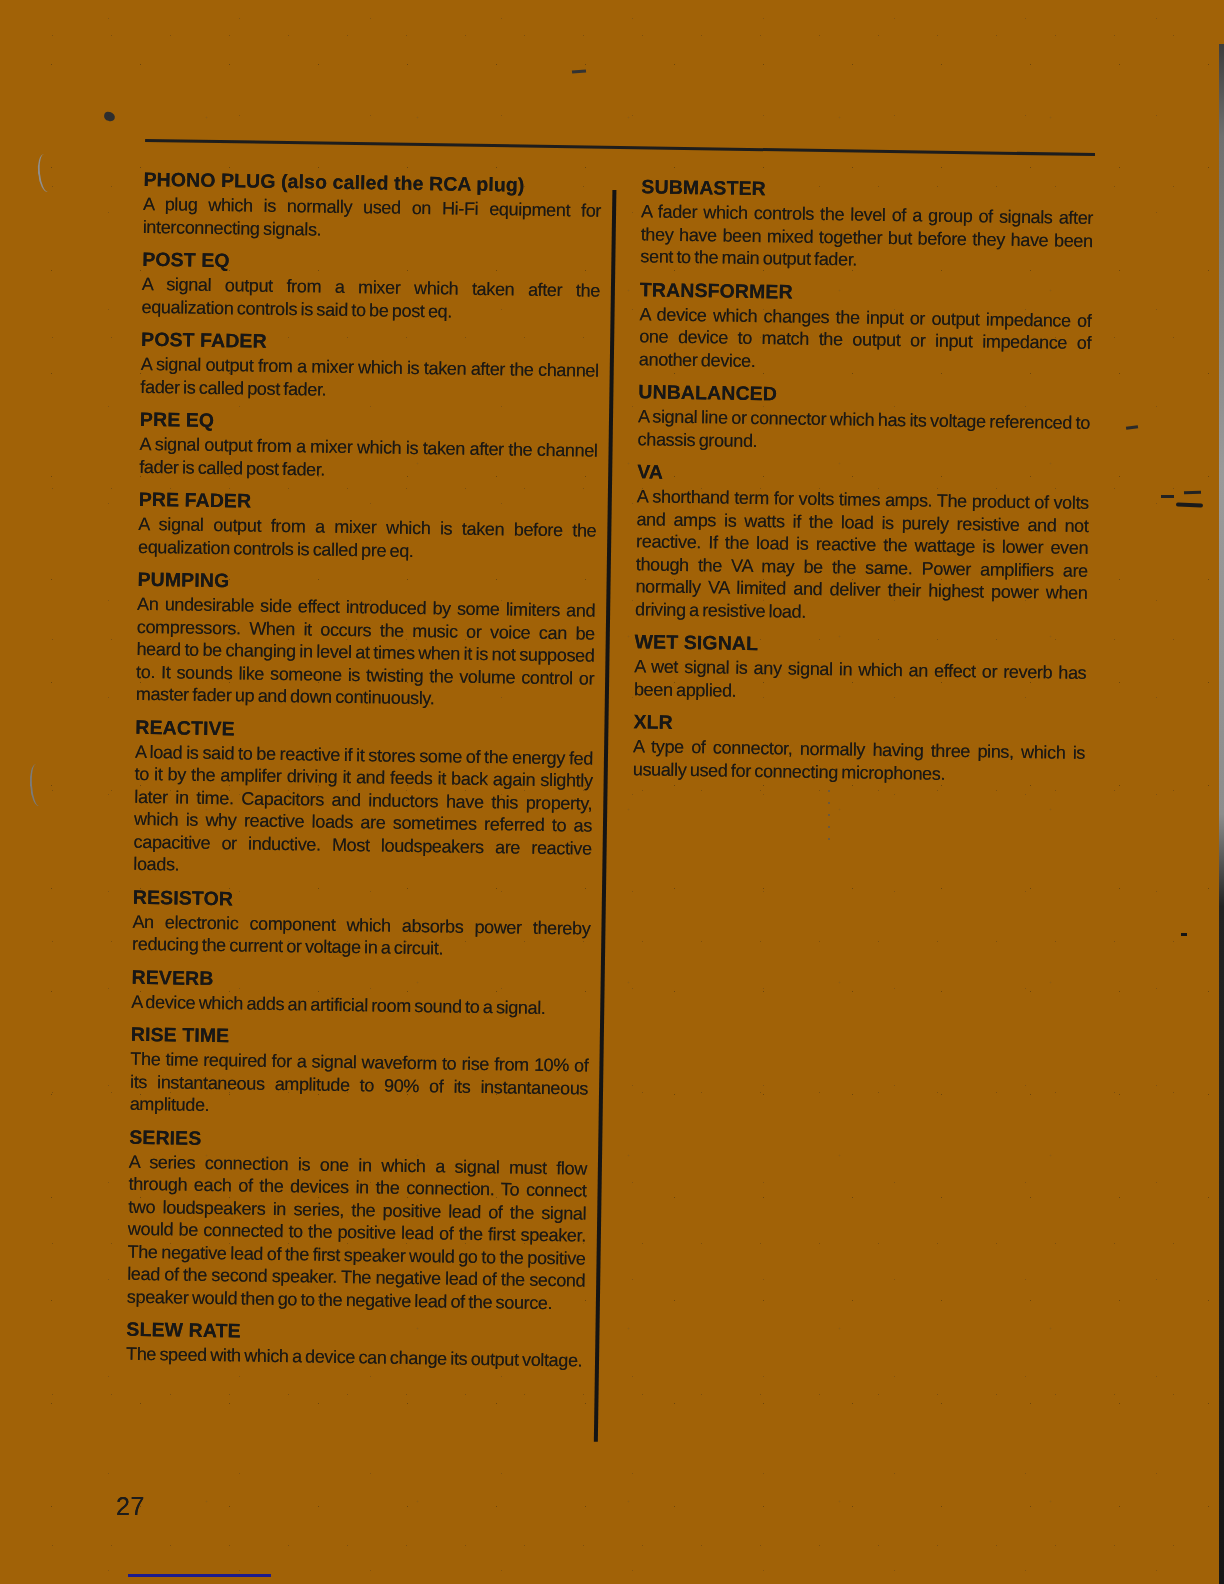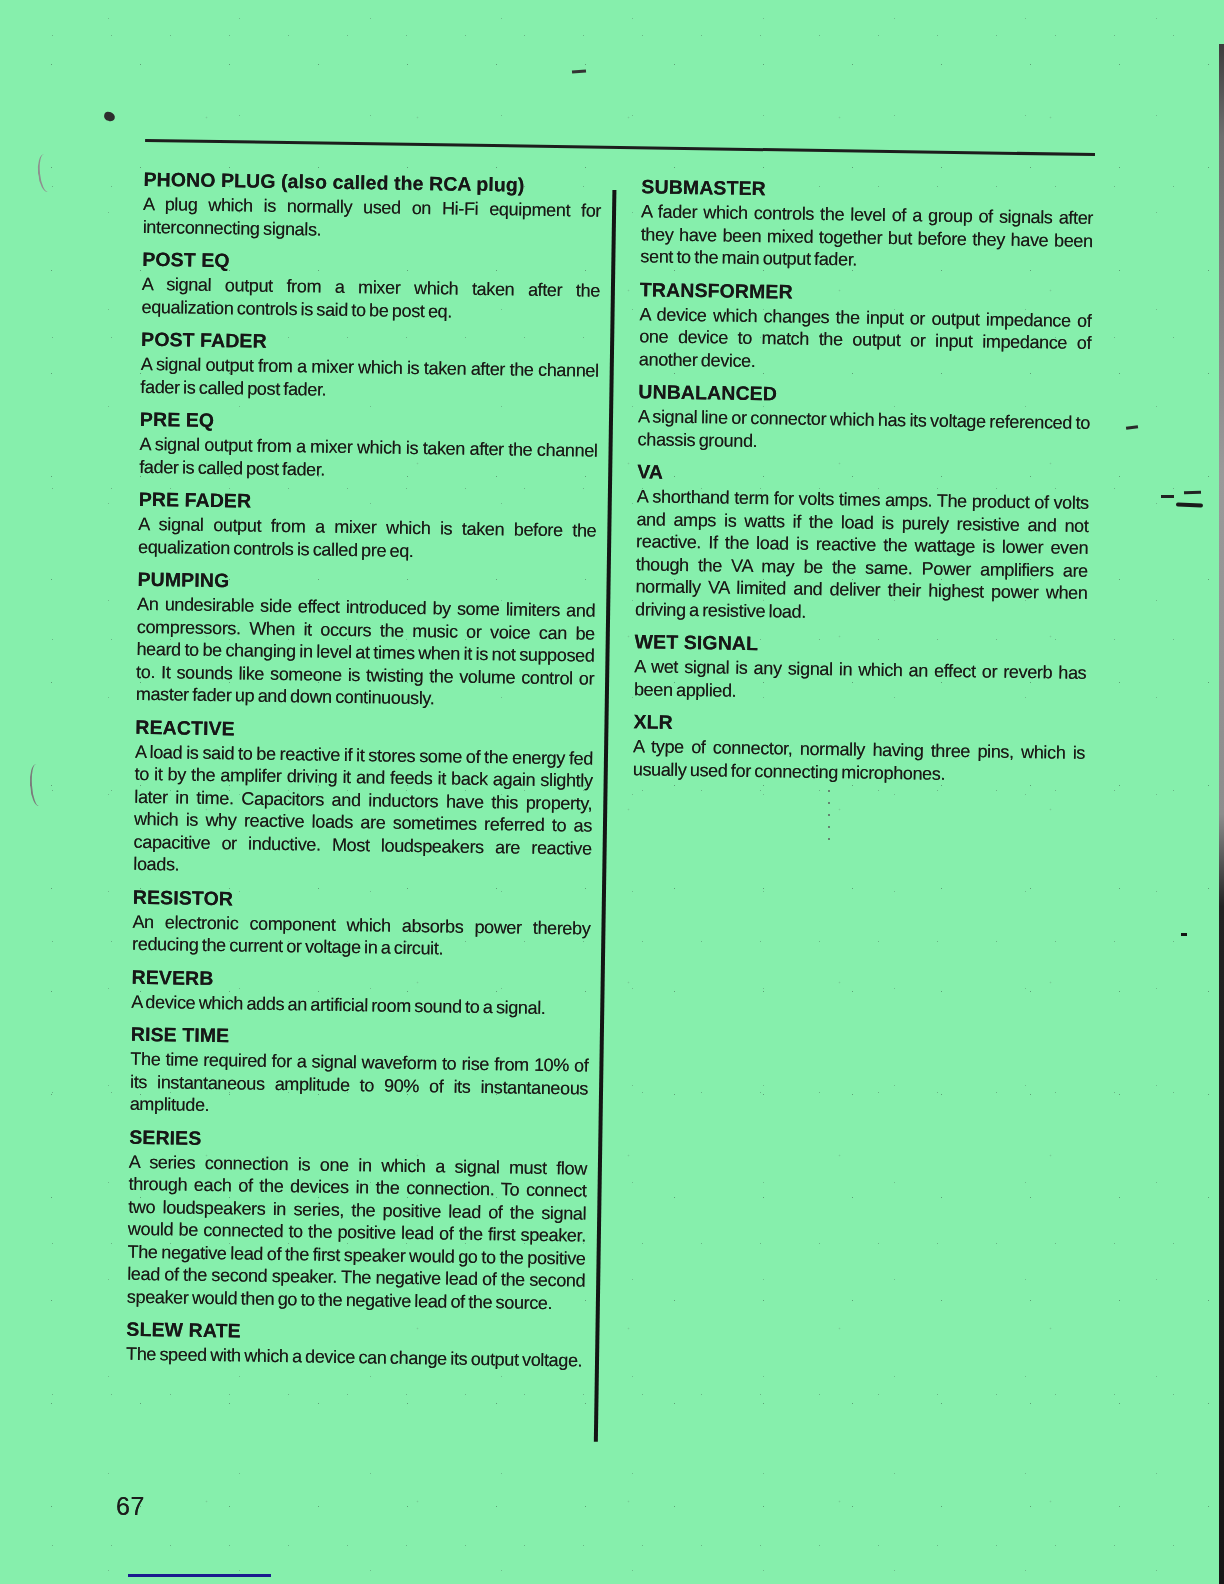--- a/index.html
+++ b/index.html
@@ -1,20 +1,20 @@
 <!DOCTYPE html>
 <html><head>
 <meta charset="utf-8">
 <style>
   html, body { margin: 0; padding: 0; background: #e8e8e8; }
   .page {
     position: relative;
     width: 1224px;
     height: 1584px;
-    background: #86efac;
+    background: #a16207;
     overflow: hidden;
     font-family: "Liberation Sans", "DejaVu Sans", sans-serif;
     color: #171717;
   }
 
   
   .noise {
     position: absolute; inset: 0; z-index: 6; pointer-events: none;
     background-image:
       radial-gradient(circle, rgba(20,20,20,0.65) 0.6px, transparent 1px),
@@ -180,21 +180,21 @@
         <h3 class="term">WET SIGNAL</h3>
         <p class="definition">A wet signal is any signal in which an effect or reverb has been applied.</p>
       </div>
       <div class="entry">
         <h3 class="term">XLR</h3>
         <p class="definition">A type of connector, normally having three pins, which is usually used for connecting microphones.</p>
       </div>
     </div>
   </div>
 
-  <div class="page-number">67</div>
+  <div class="page-number">27</div>
   <div class="footer-rule"></div>
   <div class="edge-strip"></div>
 
   <div class="mark blob-topleft"></div>
   <div class="mark paren-1"></div>
   <div class="mark paren-2"></div>
   <div class="mark dash-top-center"></div>
   <div class="mark dash-right-a"></div>
   <div class="mark dash-right-b"></div>
   <div class="mark dash-right-c"></div>

